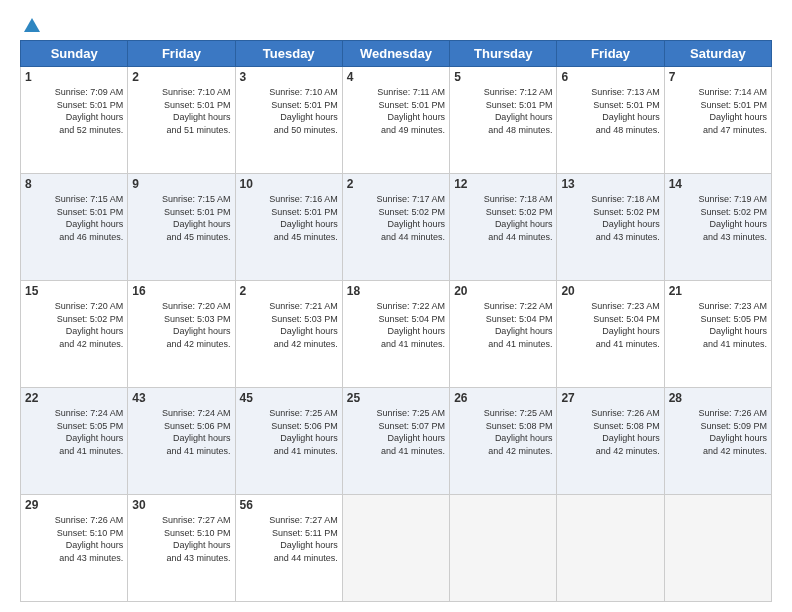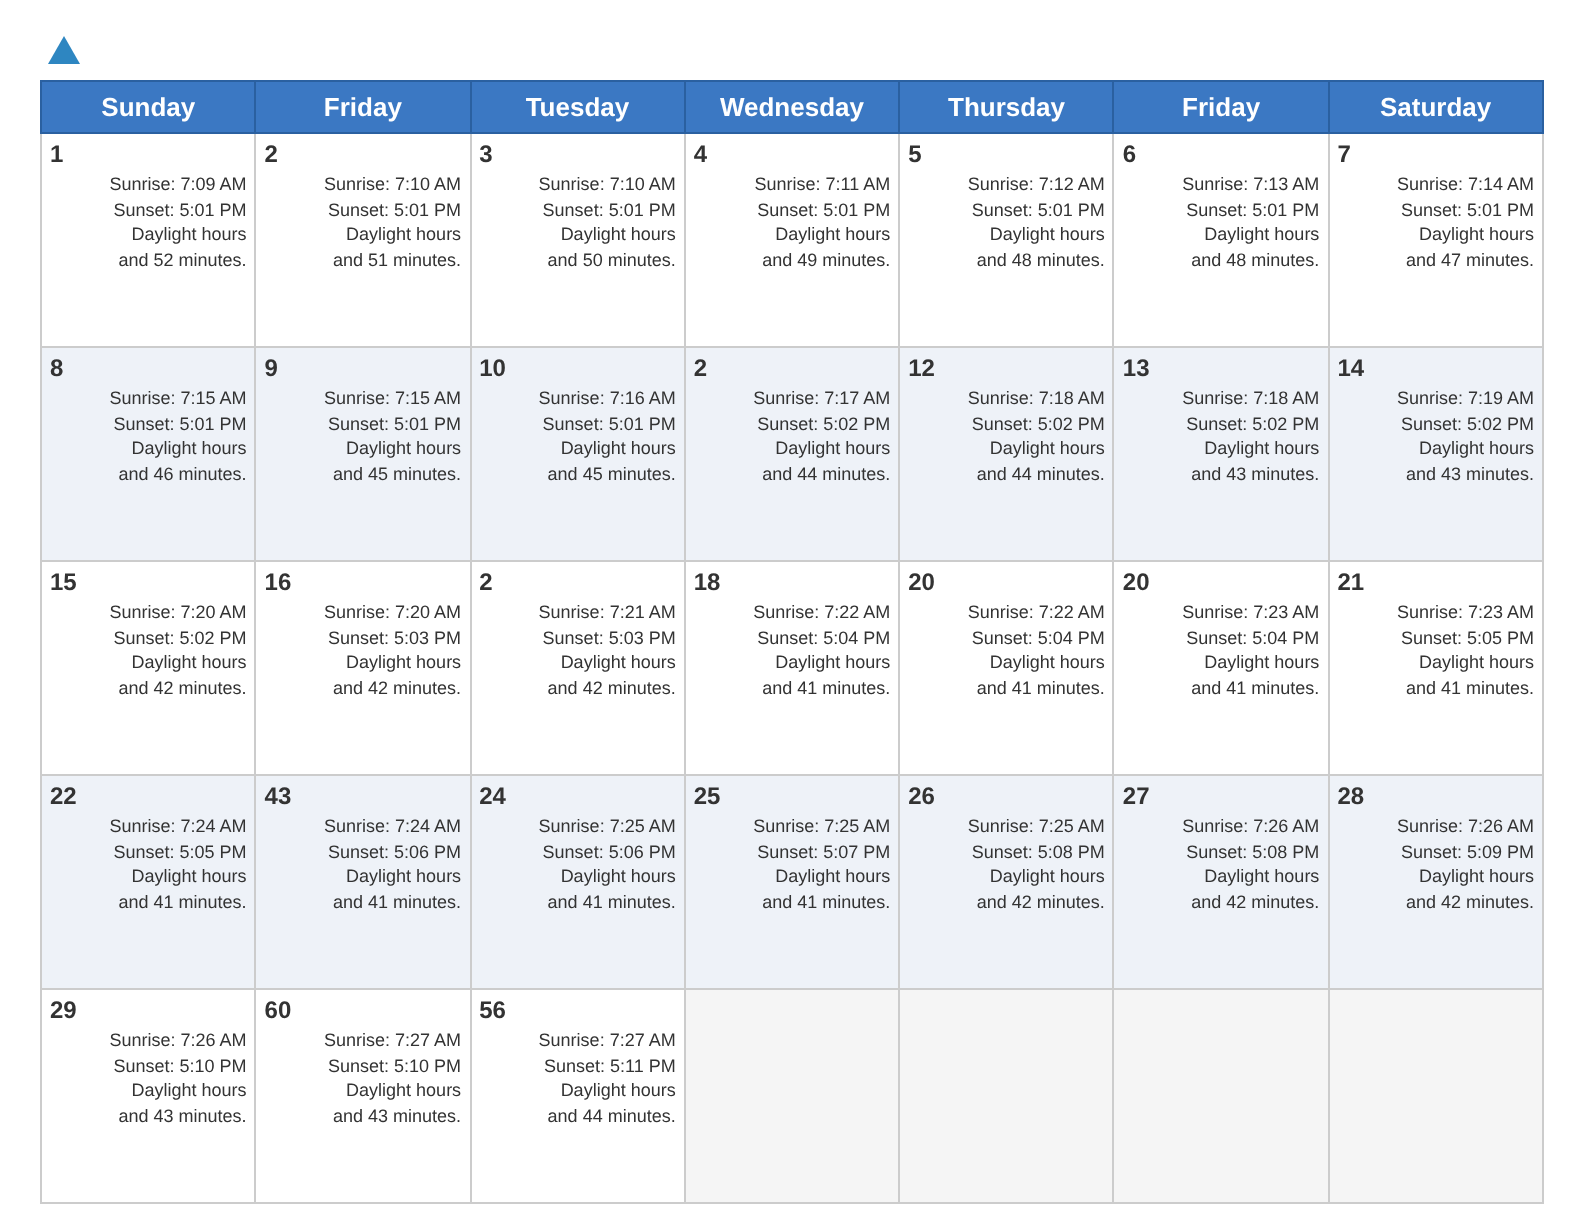--- a/index.html
+++ b/index.html
@@ -222,21 +222,21 @@
         <tr class="row-shaded">
           <td>
             <span class="day-number">22</span>
             <div class="day-info">Sunrise: 7:24 AM<br>Sunset: 5:05 PM<br>Daylight hours<br>and 41 minutes.</div>
           </td>
           <td>
             <span class="day-number">43</span>
             <div class="day-info">Sunrise: 7:24 AM<br>Sunset: 5:06 PM<br>Daylight hours<br>and 41 minutes.</div>
           </td>
           <td>
-            <span class="day-number">24</span>
+            <span class="day-number">45</span>
             <div class="day-info">Sunrise: 7:25 AM<br>Sunset: 5:06 PM<br>Daylight hours<br>and 41 minutes.</div>
           </td>
           <td>
             <span class="day-number">25</span>
             <div class="day-info">Sunrise: 7:25 AM<br>Sunset: 5:07 PM<br>Daylight hours<br>and 41 minutes.</div>
           </td>
           <td>
             <span class="day-number">26</span>
             <div class="day-info">Sunrise: 7:25 AM<br>Sunset: 5:08 PM<br>Daylight hours<br>and 42 minutes.</div>
           </td>
@@ -248,21 +248,21 @@
             <span class="day-number">28</span>
             <div class="day-info">Sunrise: 7:26 AM<br>Sunset: 5:09 PM<br>Daylight hours<br>and 42 minutes.</div>
           </td>
         </tr>
         <tr>
           <td>
             <span class="day-number">29</span>
             <div class="day-info">Sunrise: 7:26 AM<br>Sunset: 5:10 PM<br>Daylight hours<br>and 43 minutes.</div>
           </td>
           <td>
-            <span class="day-number">60</span>
+            <span class="day-number">30</span>
             <div class="day-info">Sunrise: 7:27 AM<br>Sunset: 5:10 PM<br>Daylight hours<br>and 43 minutes.</div>
           </td>
           <td>
             <span class="day-number">56</span>
             <div class="day-info">Sunrise: 7:27 AM<br>Sunset: 5:11 PM<br>Daylight hours<br>and 44 minutes.</div>
           </td>
           <td class="empty"></td>
           <td class="empty"></td>
           <td class="empty"></td>
           <td class="empty"></td>

